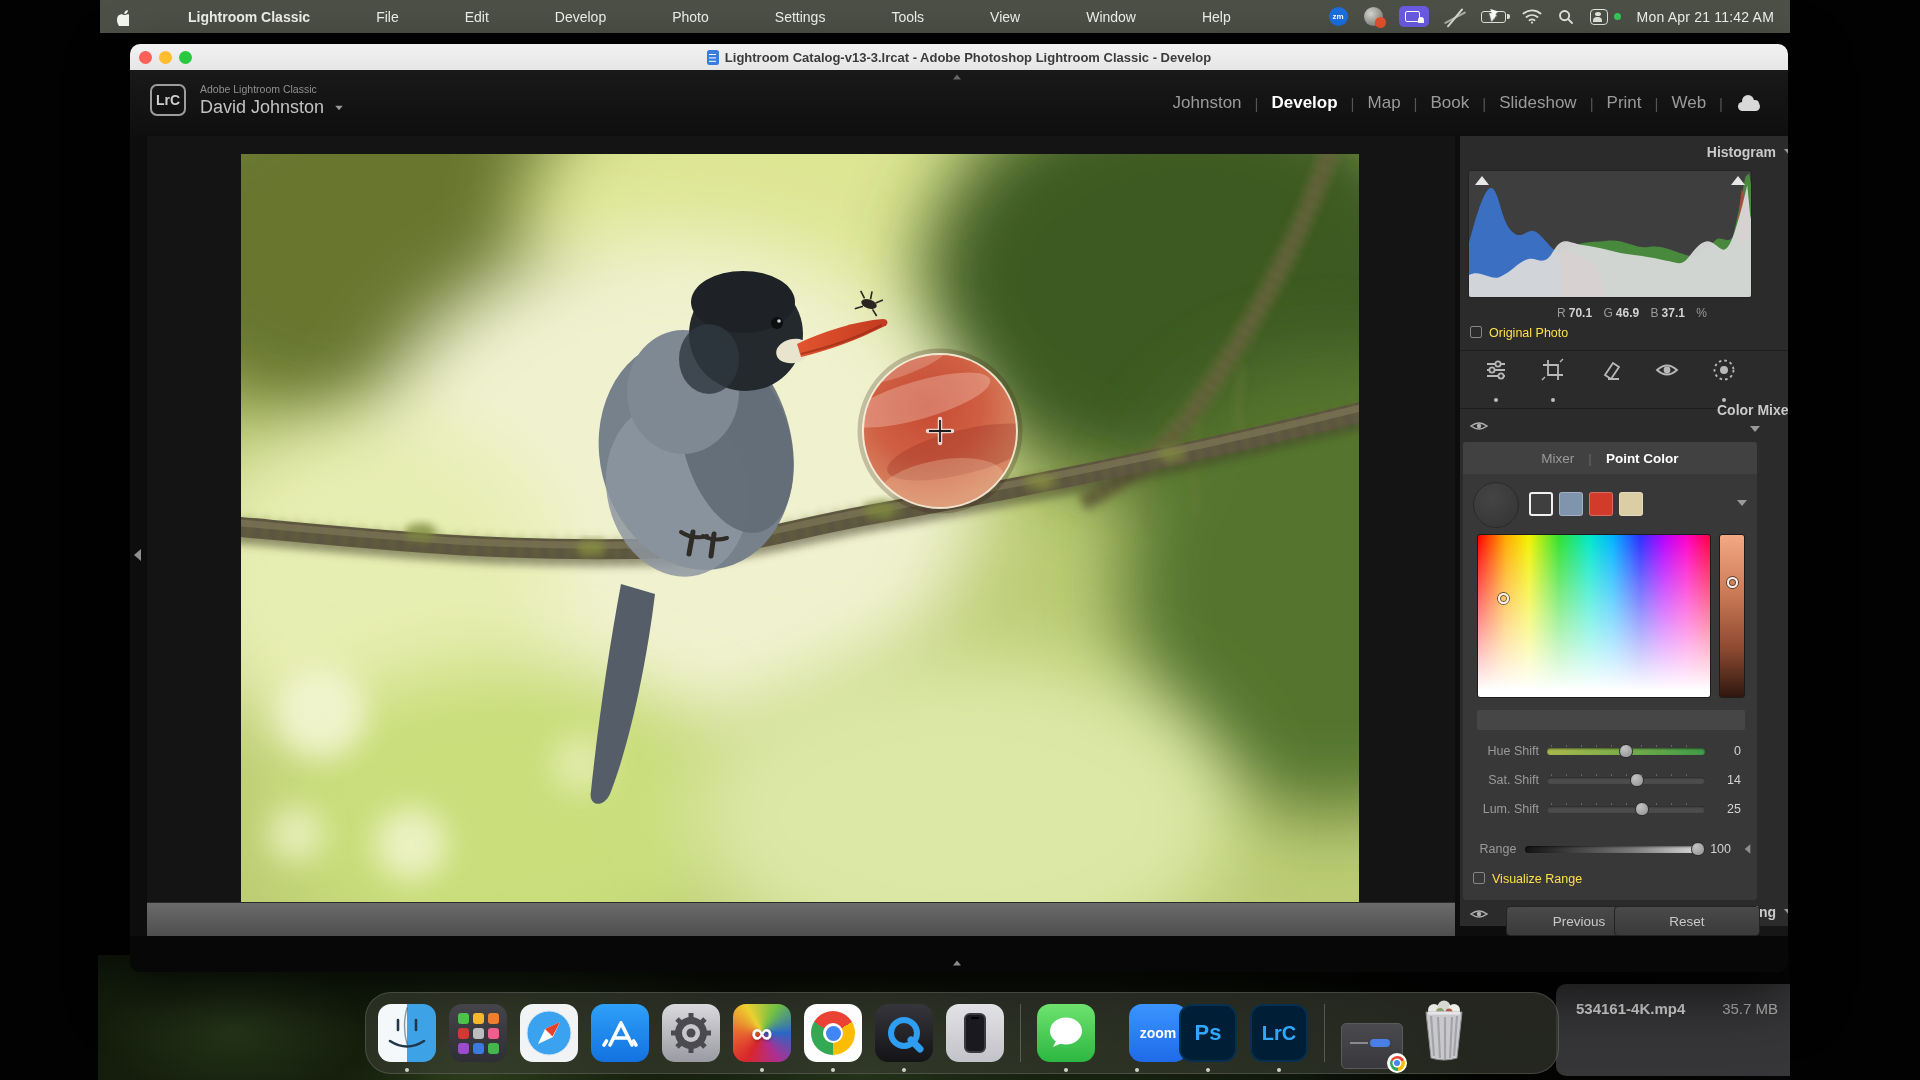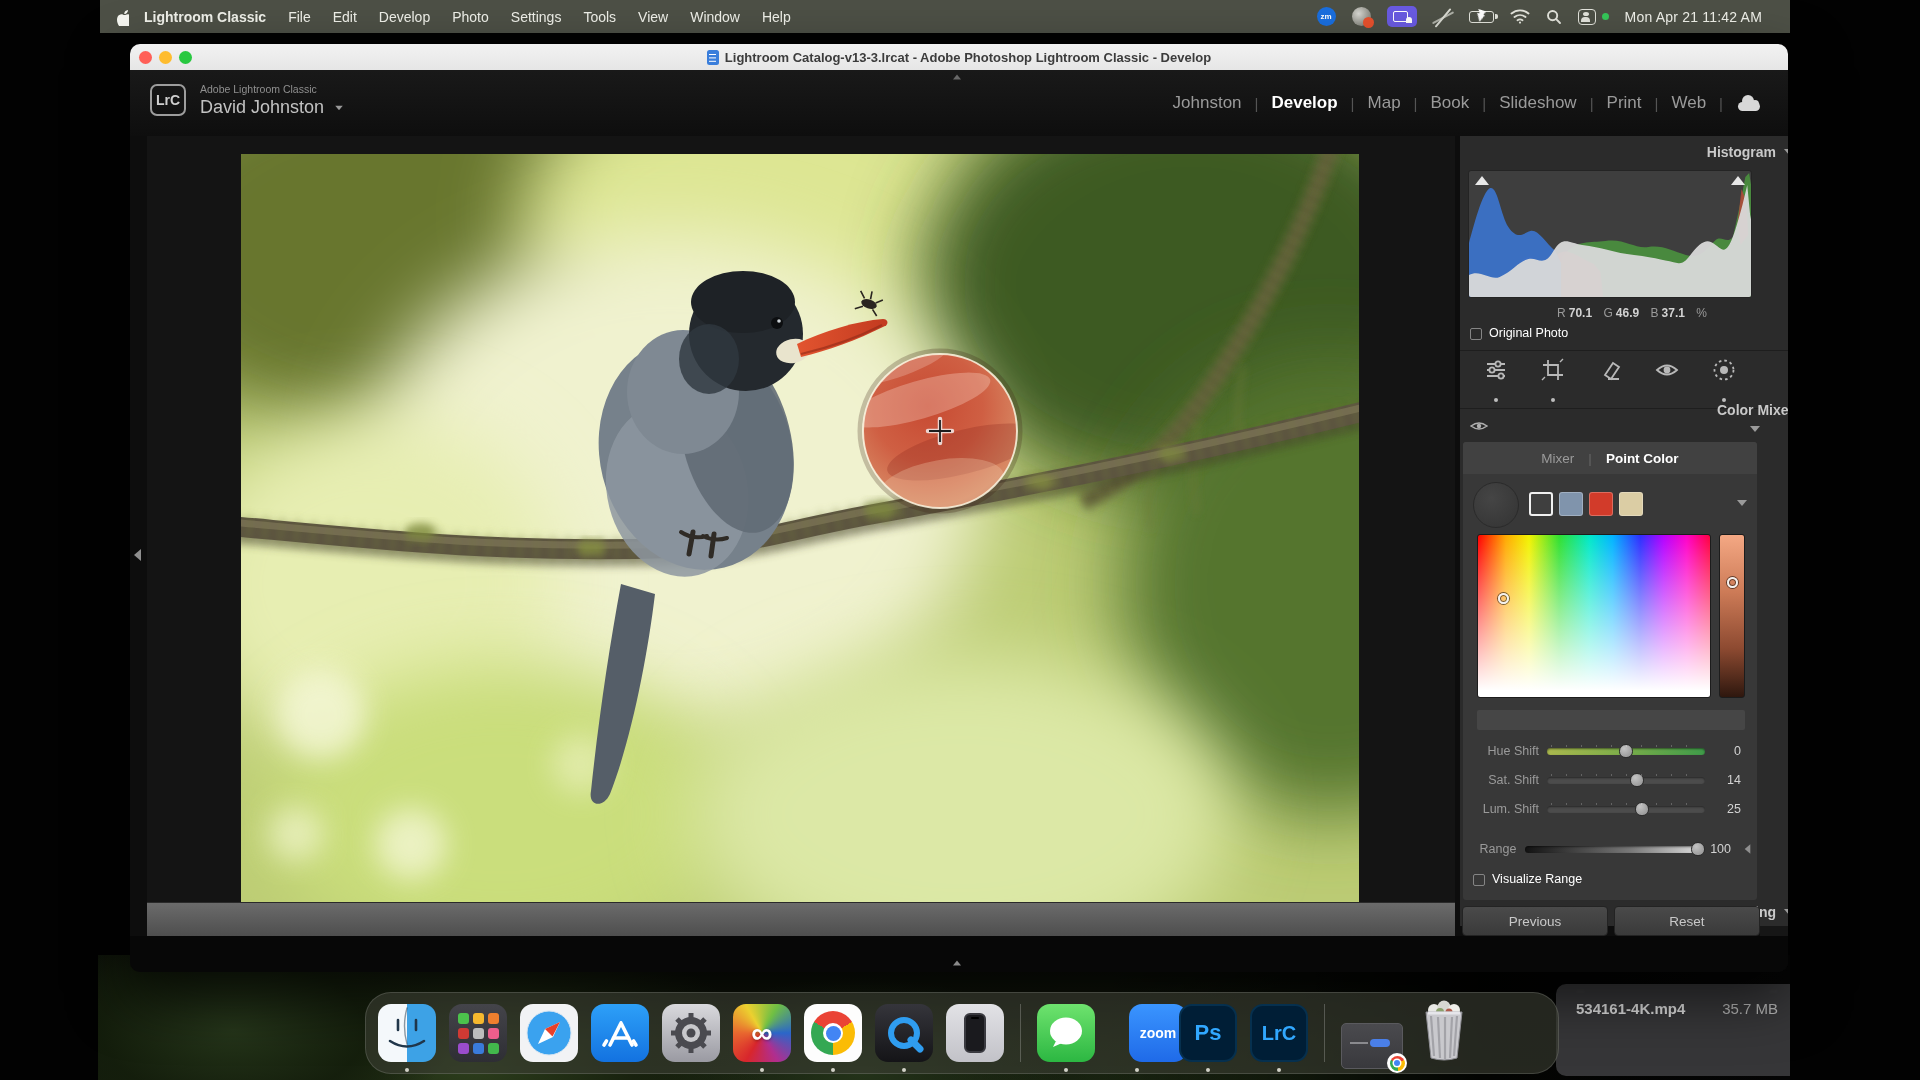--- a/index.html
+++ b/index.html
@@ -13,21 +13,21 @@
       radial-gradient(220px 120px at 8% 60%, #25351a 0%, rgba(20,30,12,.9) 60%, transparent 100%),
       radial-gradient(300px 140px at 22% 90%, #2c3d1c 0%, rgba(25,35,15,.85) 55%, transparent 100%),
       radial-gradient(260px 120px at 45% 95%, #233219 0%, transparent 80%),
       radial-gradient(400px 120px at 70% 100%, #1c2913 0%, transparent 85%),
       linear-gradient(#0a0d07,#141c0d); }
   .foliage-fade { position:absolute; left:1100px; top:955px; width:690px; height:125px;
       background:linear-gradient(90deg, transparent, rgba(0,0,0,.88) 55%, #050505); }
 
   
   .menubar { position:absolute; left:100px; top:0; width:1690px; height:33px; background:#4d5046;
-    display:flex; align-items:center; color:#f0f1ea; font-size:14px; padding:0 28px 0 14px; }
+    display:flex; align-items:center; color:#f0f1ea; font-size:14px; padding:0 16px 0 14px;gap:44px; }
   .mb-item { padding:0 11px; white-space:nowrap; }
   .mb-app { font-weight:bold; }
   .mb-right { margin-left:auto; display:flex; align-items:center; gap:16px; }
   .mb-clock { font-size:14px; letter-spacing:.2px; }
   .st-ic { display:inline-flex; align-items:center; justify-content:center; }
   .zoom-dot { width:19px; height:19px; border-radius:50%; background:#1a6fe0; color:#fff;
     font-size:8px; font-weight:bold; display:flex; align-items:center; justify-content:center; }
   .cc-dot { position:relative; width:19px; height:19px; border-radius:50%;
     background:radial-gradient(circle at 35% 35%, #d8d8d2, #8a8a82 70%, #6a6a62); }
   .cc-dot::after { content:""; position:absolute; right:-3px; bottom:-2px; width:11px; height:11px;
@@ -101,21 +101,21 @@
   .rpanel { position:absolute; left:1330px; top:92px; width:344px; height:790px; background:#2b2b2b;
     color:#bdbdbd; font-size:13px; }
   .sect-hdr { position:absolute; right:10px; display:flex; align-items:center; gap:8px;
     font-size:14px; font-weight:bold; color:#c9c9c9; }
   .hist-box { position:absolute; left:8px; top:34px; width:284px; height:128px; background:#3e3e3e;
     border-radius:3px; overflow:hidden; border:1px solid #242424; }
   .clip-tri { position:absolute; top:5px; width:0; height:0;
     border-left:7px solid transparent; border-right:7px solid transparent; border-bottom:9px solid #e8e8e8; }
   .rgb-row { position:absolute; top:170px; width:100%; text-align:center; font-size:12px; color:#9a9a9a; }
   .rgb-row b { color:#d2d2d2; font-weight:bold; margin:0 8px 0 3px; }
-  .chk-row { position:absolute; left:10px; display:flex; align-items:flex-end; gap:7px; font-size:12.5px; color:#ffffff; }
+  .chk-row { position:absolute; left:10px; display:flex; align-items:flex-start; gap:7px; font-size:12.5px; color:#fde047; }
   .chk { width:12px; height:12px; border:1px solid #858585; border-radius:2px; background:transparent; }
 
   .divider { position:absolute; left:0; width:100%; height:1px; background:#1e1e1e; }
   .toolstrip { position:absolute; left:14px; top:220px; width:272px; height:48px;
     display:flex; justify-content:space-between; }
   .tool { position:relative; width:44px; display:flex; justify-content:center; }
   .tool svg { stroke:#b8b8b8; fill:none; stroke-width:1.8; }
   .tool-dot { position:absolute; bottom:2px; left:50%; margin-left:-2px; width:4px; height:4px;
     border-radius:50%; background:#bdbdbd; }
 
@@ -535,21 +535,21 @@
       <svg width="18" height="12" viewBox="0 0 18 12" class="cg-eye" style="top:772px;" fill="none" stroke="#b0b0b0" stroke-width="1.5">
         <path d="M1,6 Q9,0 17,6 Q9,12 1,6 Z"></path>
           <circle cx="9" cy="6" r="2.2" fill="#b0b0b0" stroke="none"></circle>
       </svg>
       <div class="sect-hdr" style="top:768px;">
         <span>Color Grading</span>
         <span class="tri tri-down-sm"></span>
       </div>
     </div>
 
-    <div class="btn" style="left:1332px; width:146px;">Previous</div>
+    <div class="btn" style="left:1376px; width:146px;">Previous</div>
     <div class="btn" style="left:1484px; width:146px;">Reset</div>
   </div>
 
   <div class="dock">
     <div class="dicon">
       <div class="art" style="background:linear-gradient(90deg,#f4f8fb 0 50%, #3da2e6 50% 100%);">
         <svg width="58" height="58" viewBox="0 0 58 58" fill="none" stroke="#20364a" stroke-width="2.6" stroke-linecap="round">
           <path d="M20,16 v10 M38,16 v10"></path>
             <path d="M12,37 Q29,48 46,37"></path>
             <path d="M29,4 Q24,22 29,40" stroke-width="1.4" opacity=".5"></path>

